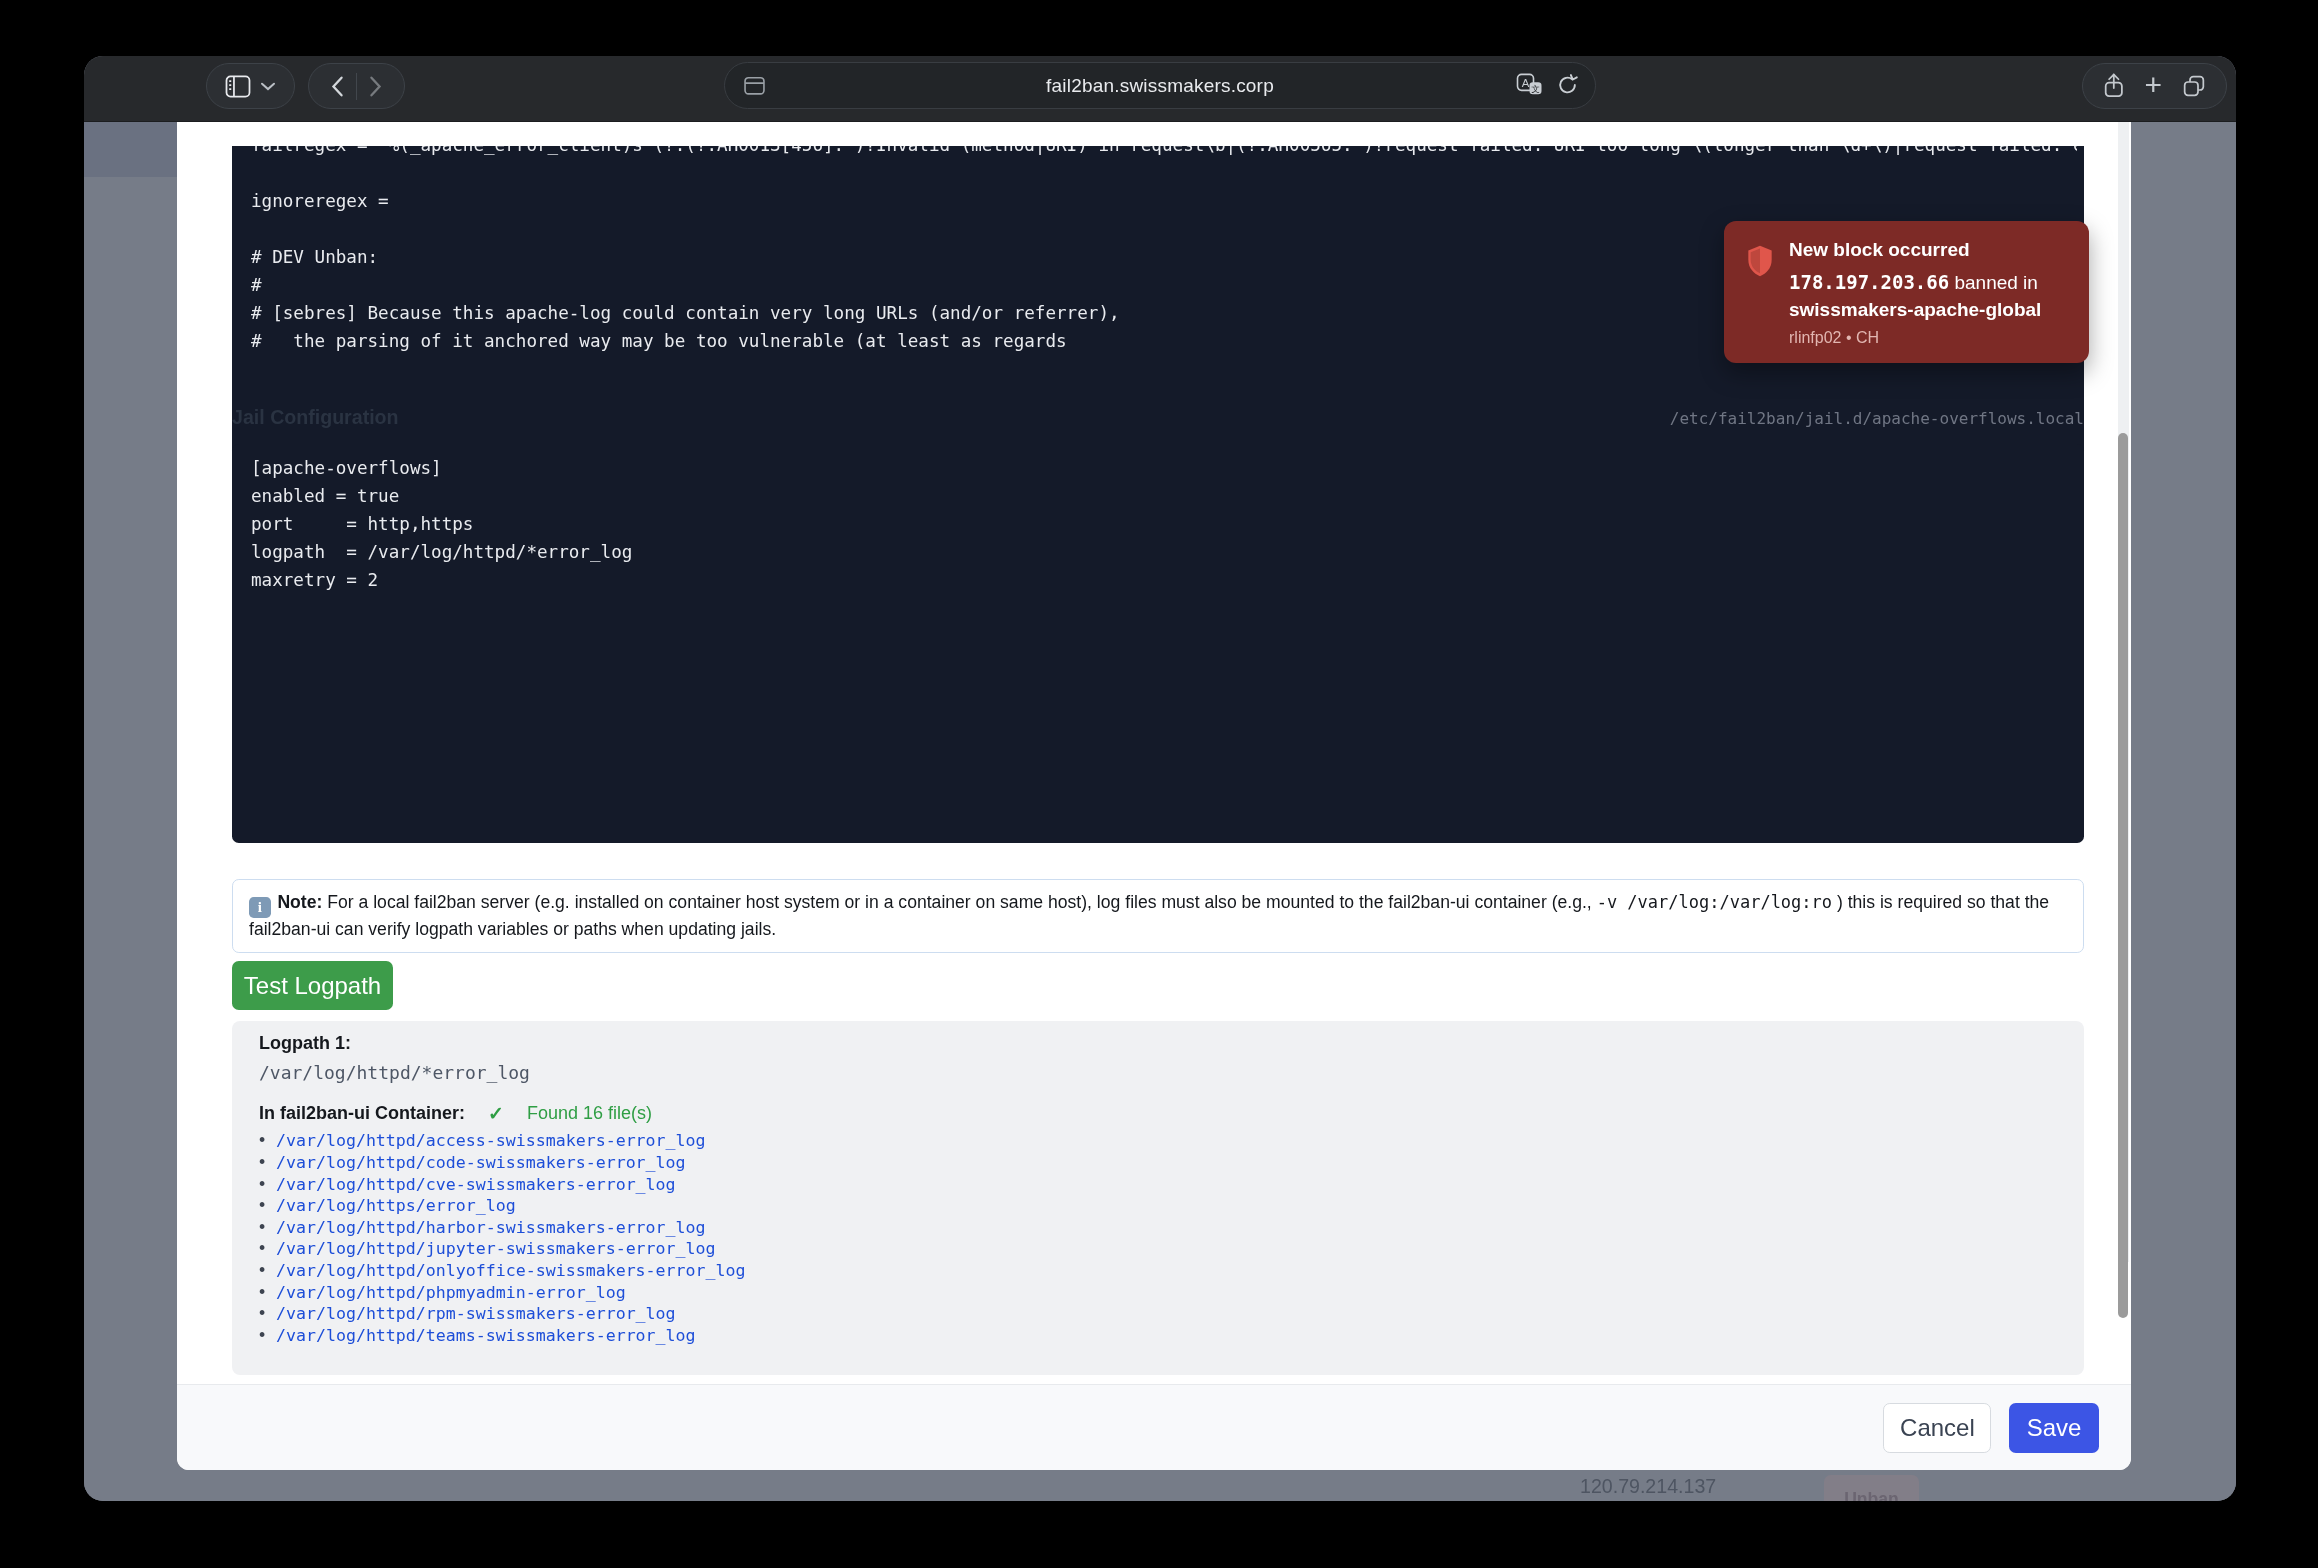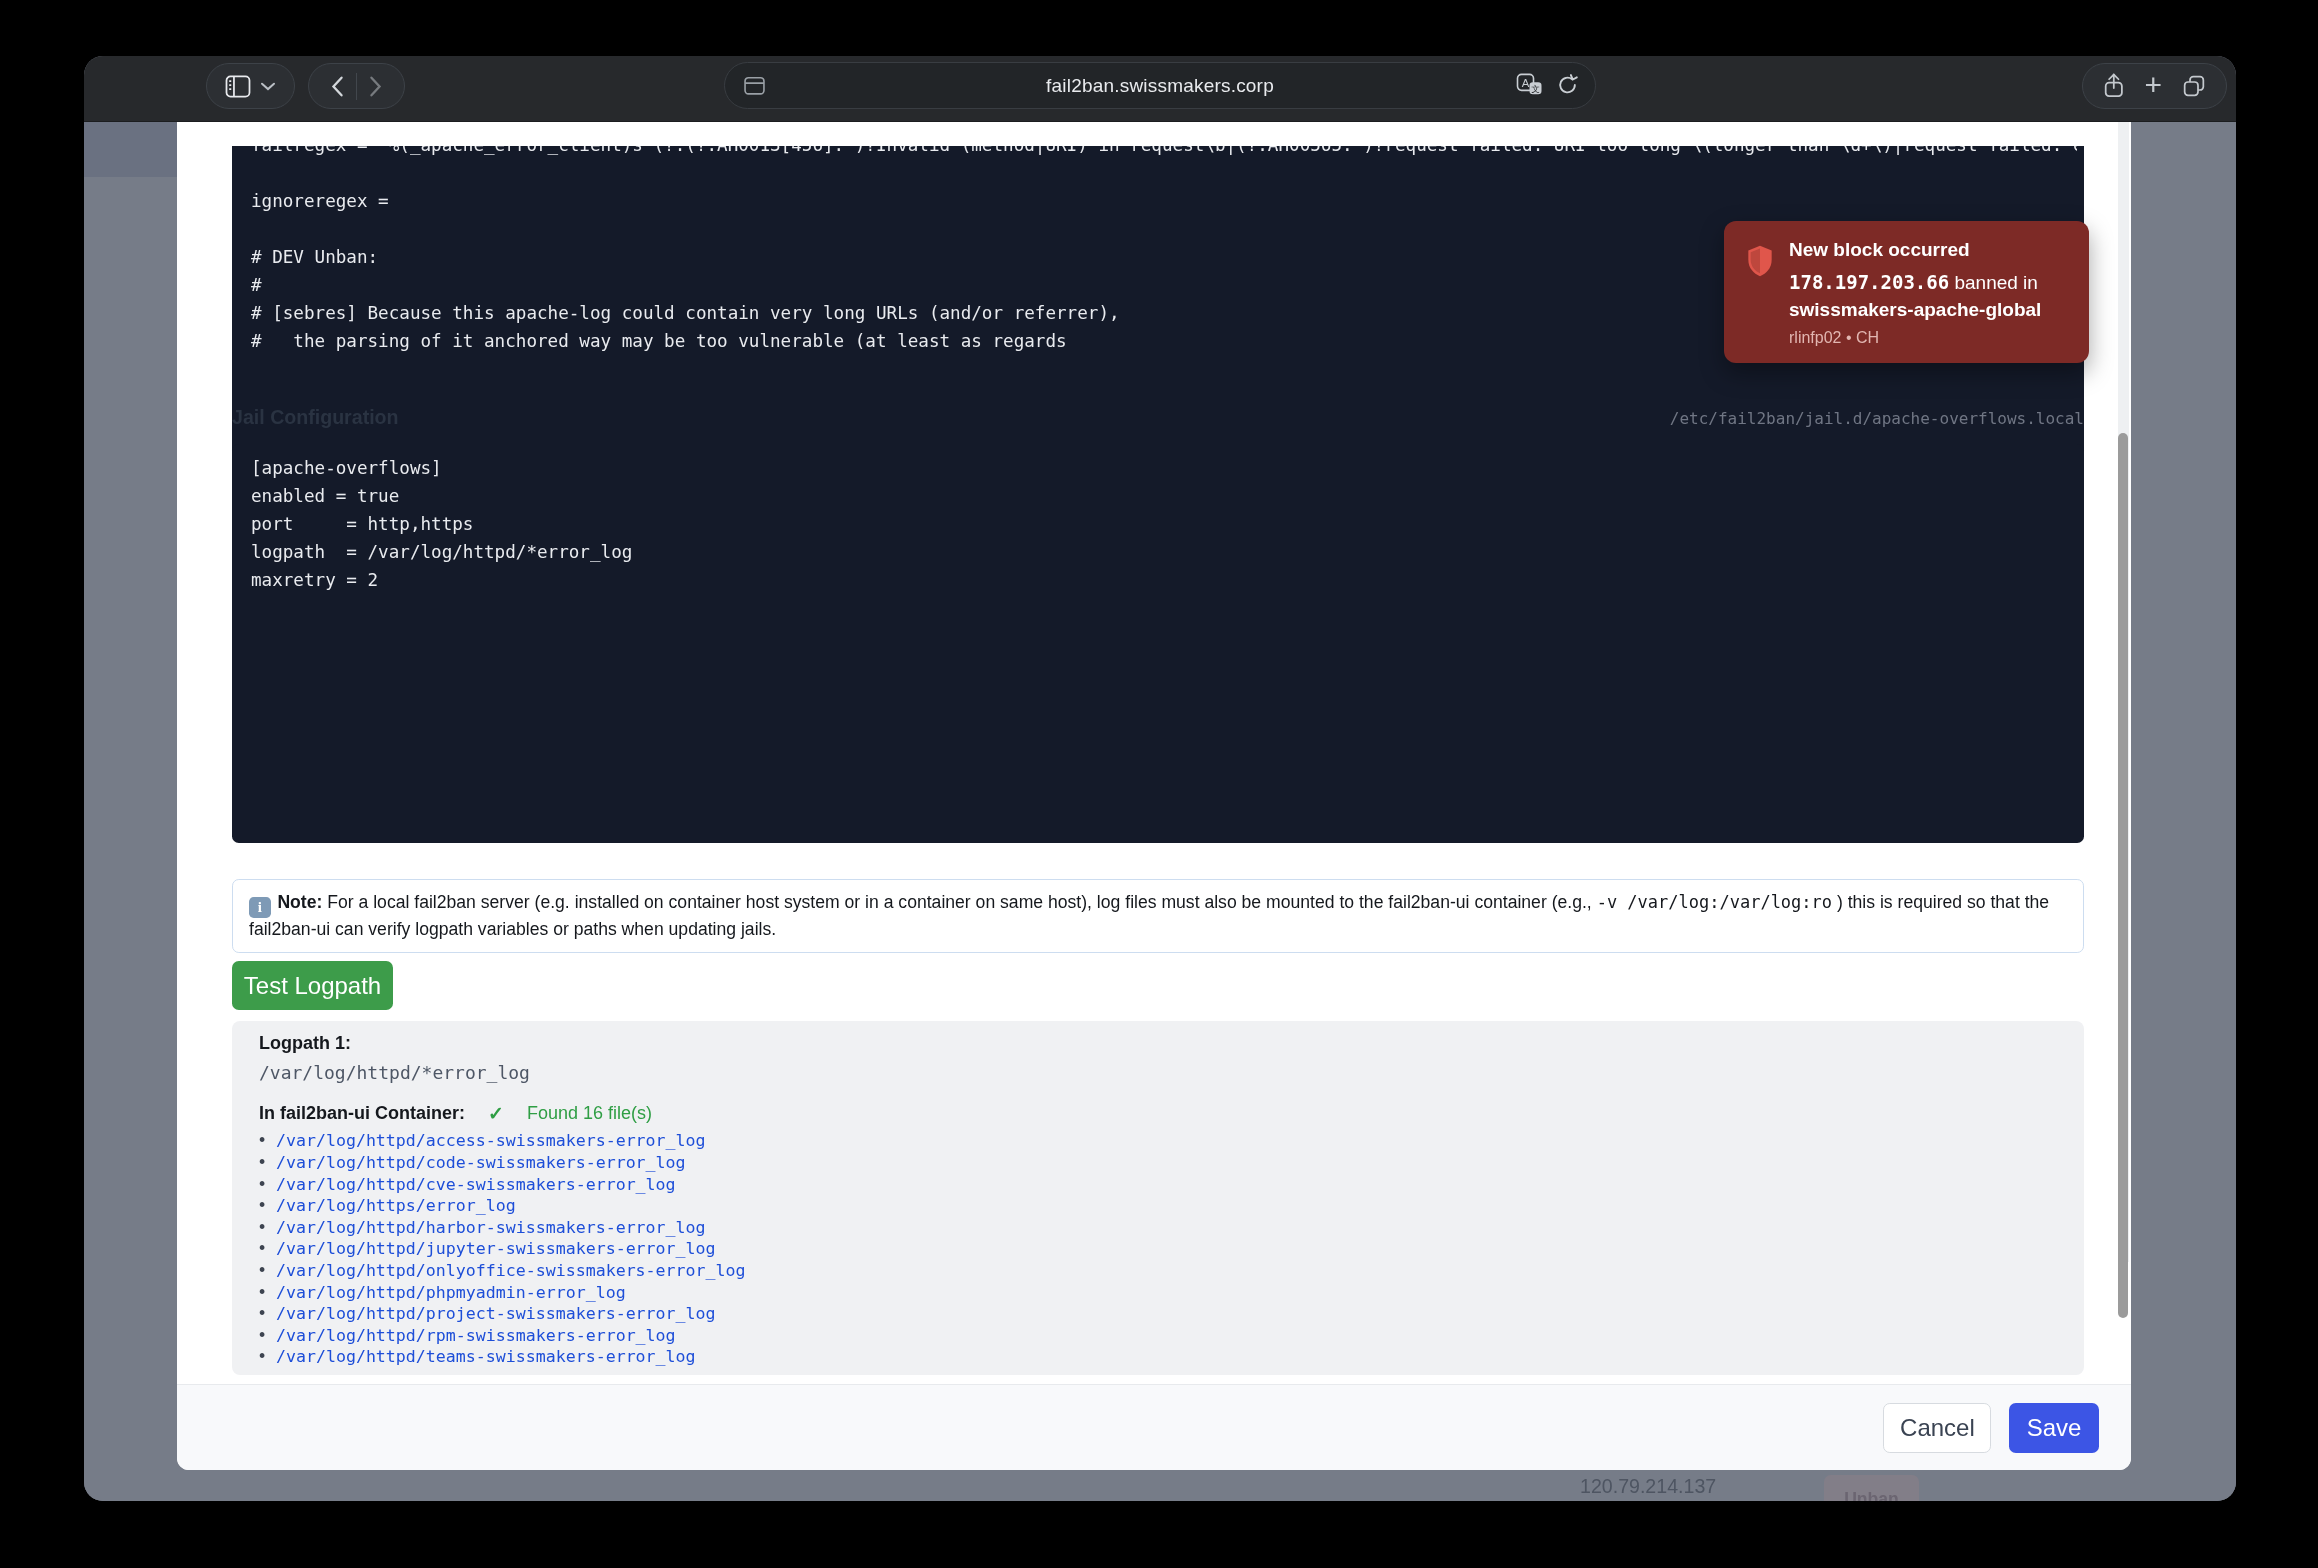--- a/index.html
+++ b/index.html
@@ -247,21 +247,20 @@
           <ul class="file-list">
 
           <li>/var/log/httpd/access-swissmakers-error_log</li>
               <li>/var/log/httpd/code-swissmakers-error_log</li>
               <li>/var/log/httpd/cve-swissmakers-error_log</li>
               <li>/var/log/https/error_log</li>
               <li>/var/log/httpd/harbor-swissmakers-error_log</li>
               <li>/var/log/httpd/jupyter-swissmakers-error_log</li>
               <li>/var/log/httpd/onlyoffice-swissmakers-error_log</li>
               <li>/var/log/httpd/phpmyadmin-error_log</li>
-              <li>/var/log/httpd/project-swissmakers-error_log</li>
               <li>/var/log/httpd/rpm-swissmakers-error_log</li>
               <li>/var/log/httpd/teams-swissmakers-error_log</li>
             </ul>
         </div>
 
         <div class="m-scroll-track"></div>
         <div class="m-scroll-thumb"></div>
 
         <div class="footer">
           <button class="btn btn-cancel">Cancel</button>

